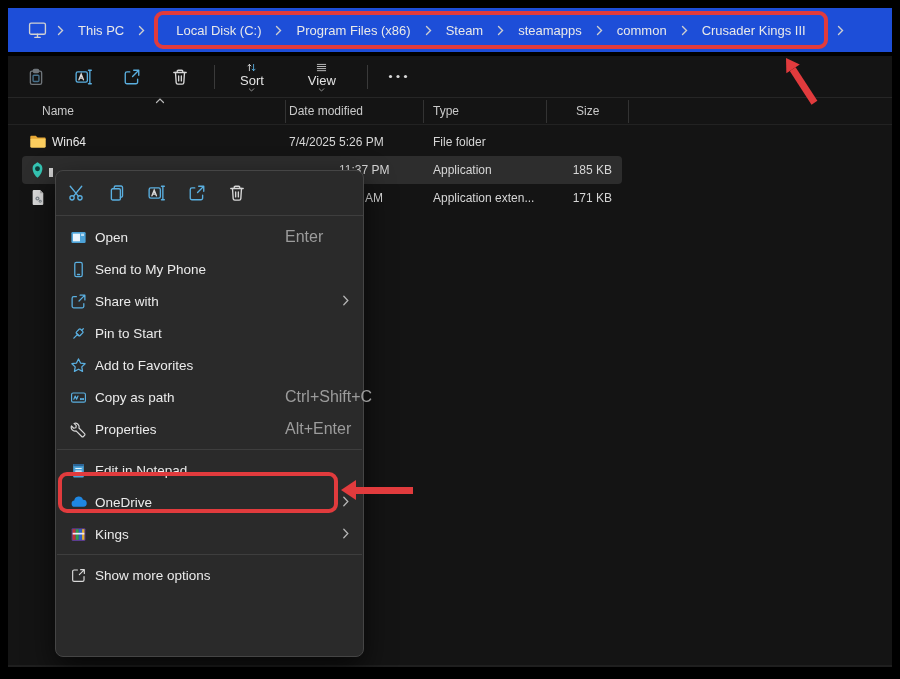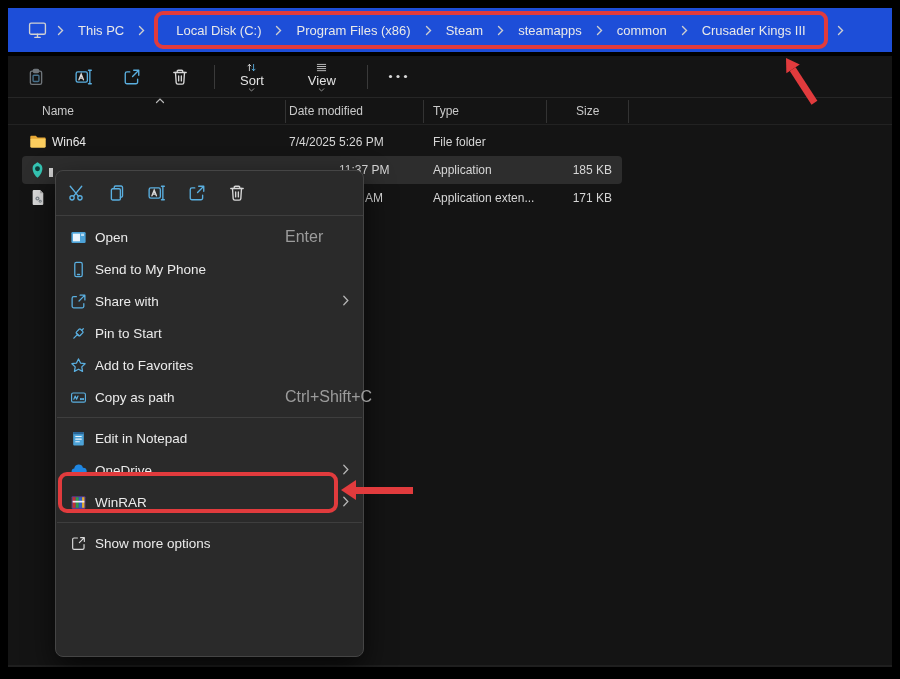--- a/index.html
+++ b/index.html
@@ -381,20 +381,29 @@
             <rect x="1.5" y="3.8" width="13" height="8.6" rx="1.4"></rect>
             <path d="M3.6 9.6l1.3-3 1.3 3 1.3-3"></path>
             <circle cx="10.3" cy="9.5" r=".5" fill="#5aafe0"></circle>
               <circle cx="12.3" cy="9.5" r=".5" fill="#5aafe0"></circle>
           </svg>
         </span>
         <span class="mlabel">Copy as path</span>
         <span class="sc">Ctrl+Shift+C</span>
       </div>
 
+      <div class="mi">
+        <span class="ic">
+          <svg width="17" height="17" viewBox="0 0 16 16" fill="none">
+            <path d="M13.7 11.9L8.4 6.6a3.5 3.5 0 0 0-4.6-4.3l2.1 2.1-.4 2-2 .4-2.1-2.1a3.5 3.5 0 0 0 4.3 4.6l5.3 5.3a1.1 1.1 0 0 0 1.6 0l1.1-1.1a1.1 1.1 0 0 0 0-1.6z" fill="none" stroke="#d9d9d9" stroke-width="1.1" stroke-linejoin="round"></path>
+          </svg>
+        </span>
+        <span class="mlabel">Properties</span>
+        <span class="sc">Alt+Enter</span>
+      </div>
 
       <div class="msep"></div>
 
       <div class="mi">
         <span class="ic">
           <svg width="17" height="17" viewBox="0 0 16 16" fill="none">
             <rect x="3" y="1.8" width="10" height="12.8" rx="1" fill="#4da3d8"></rect>
             <rect x="3" y="1.8" width="10" height="2.2" rx="1" fill="#2a6496"></rect>
             <path d="M5.4 6.2h5.2M5.4 8.6h5.2M5.4 11h3.4" stroke="#eaf4fb" stroke-width="1" stroke-linecap="round"></path>
           </svg>
@@ -420,21 +429,21 @@
         <span class="ic">
           <svg width="17" height="17" viewBox="0 0 16 16">
             <rect x="1.5" y="2" width="13" height="12" rx="1" fill="#5b3d8f"></rect>
             <rect x="2.5" y="3" width="2.6" height="10" fill="#c23430"></rect>
             <rect x="5.5" y="3" width="2.6" height="10" fill="#2e9e49"></rect>
             <rect x="8.5" y="3" width="2.6" height="10" fill="#2c62c9"></rect>
             <rect x="11.4" y="3" width="2.1" height="10" fill="#e2b32f"></rect>
             <rect x="2.5" y="6.4" width="11" height="1.6" fill="#efe8f5"></rect>
           </svg>
         </span>
-        <span class="mlabel">WinRAR</span>
+        <span class="mlabel">Kings</span>
         <span class="sub">
           <svg width="8" height="11" viewBox="0 0 8 11" fill="none" stroke="#b5b5b5" stroke-width="1.3" stroke-linecap="round">
               <path d="M1.8 1.3l4 4.2-4 4.2"></path>
             </svg>
         </span>
       </div>
 
       <div class="msep"></div>
 
       <div class="mi">

